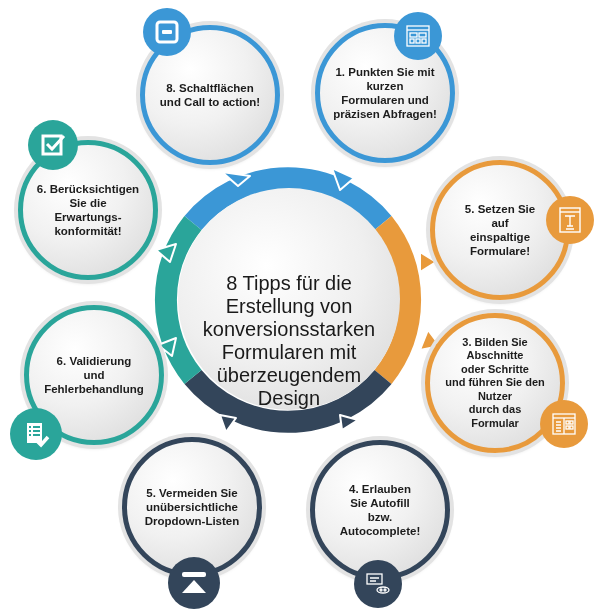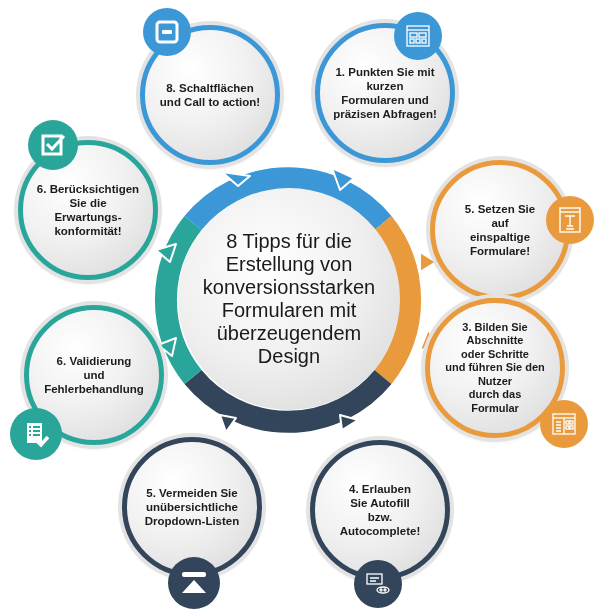--- a/index.html
+++ b/index.html
@@ -13,21 +13,21 @@
     display:flex; align-items:center; justify-content:center; text-align:center;
   }
   .bubble .txt { font-weight:bold; font-size:11.5px; line-height:14px; color:#1c1c1c; white-space:pre-line; padding:0 10px; }
   .badge {
     position:absolute; width:48px; height:48px; border-radius:50%;
     display:flex; align-items:center; justify-content:center;
   }
   .center-disc {
     position:absolute; left:178px; top:188px; width:222px; height:222px; border-radius:50%;
     background: radial-gradient(circle at 40% 35%, #ffffff 0%, #efefef 50%, #d4d4d4 100%);
-    display:flex; align-items:center; justify-content:center; text-align:center;
+    display:flex; align-items:flex-end; justify-content:center; text-align:center;
   }
   .center-disc .title { font-size:20px; line-height:23px; color:#1a1a1a; white-space:pre-line; }
 </style>
 </head>
 <body>
 
 <svg class="ring" width="600" height="612">
   <g fill="none" stroke-width="22">
 
     <path d="M 193 223 A 123 123 0 0 1 383 223" stroke="#3b97d6"></path>
@@ -96,21 +96,21 @@
 Formulare!</div>
 </div>
 <div class="badge" style="left:546px;top:196px;background:#e89a3c;">
   <svg width="26" height="28" viewBox="0 0 26 28" fill="none" stroke="#fff" stroke-width="1.4">
       <rect x="3" y="2" width="20" height="24"></rect>
       <line x1="3" y1="6" x2="23" y2="6"></line>
       <path d="M8 10 H18 M13 10 V20 M10 20 H16 M9 23 H17"></path>
     </svg>
 </div>
 
-<div class="bubble" style="left:425px;top:298px;border:5px solid #e89a3c;">
+<div class="bubble" style="left:425px;top:313px;border:5px solid #e89a3c;">
   <div class="txt" style="font-size:11px;line-height:13.5px;">3. Bilden Sie
 Abschnitte
 oder Schritte
 und führen Sie den
 Nutzer
 durch das
 Formular</div>
 </div>
 <div class="badge" style="left:540px;top:400px;background:#e89a3c;">
   <svg width="26" height="26" viewBox="0 0 26 26" fill="none" stroke="#fff" stroke-width="1.3">

